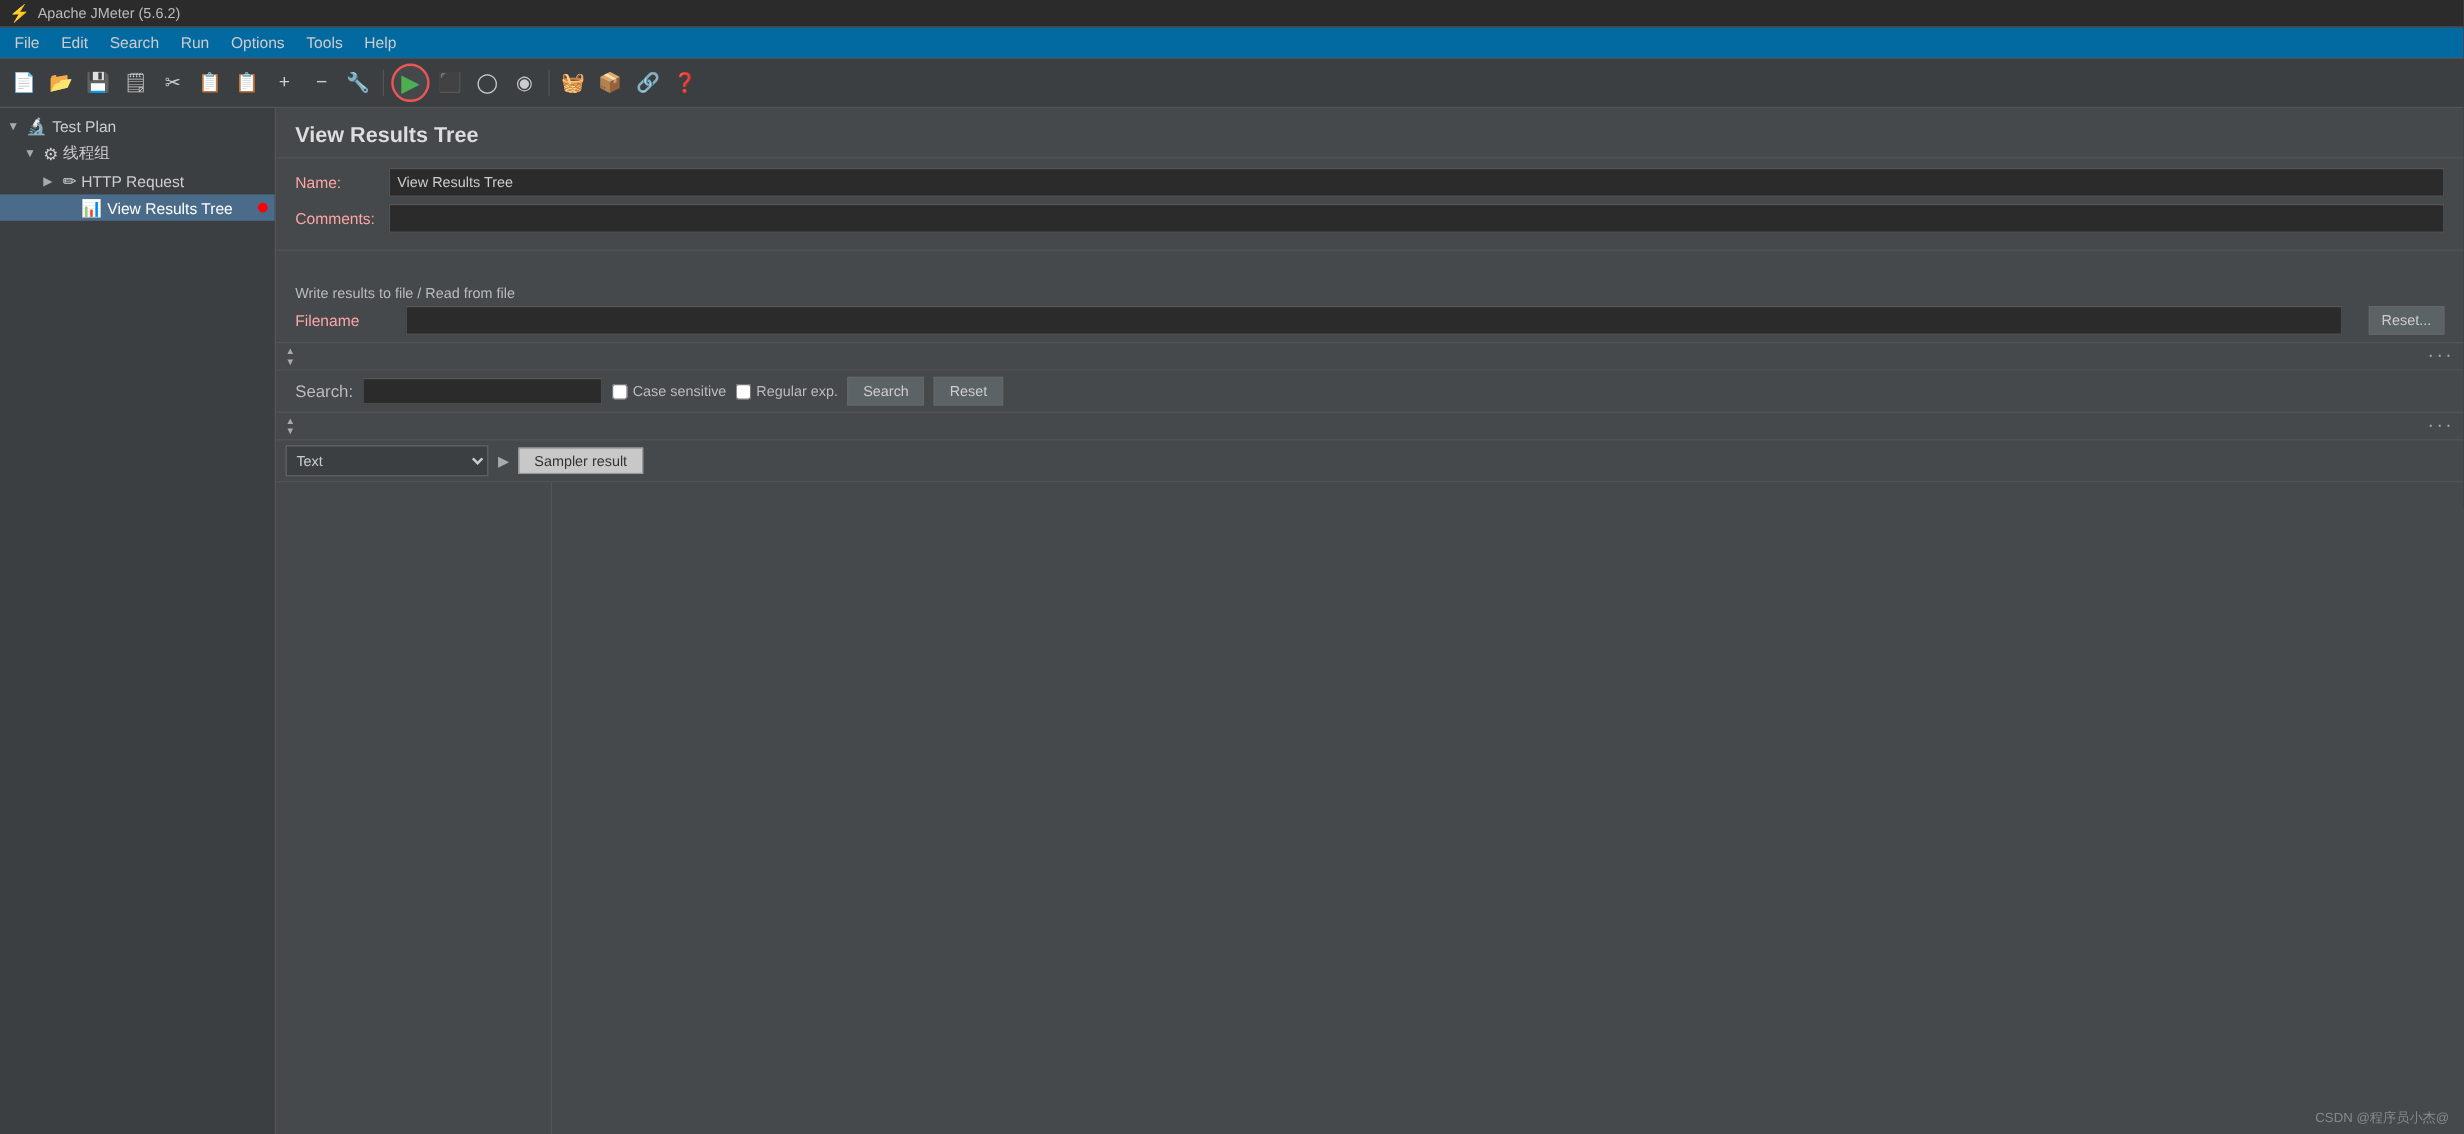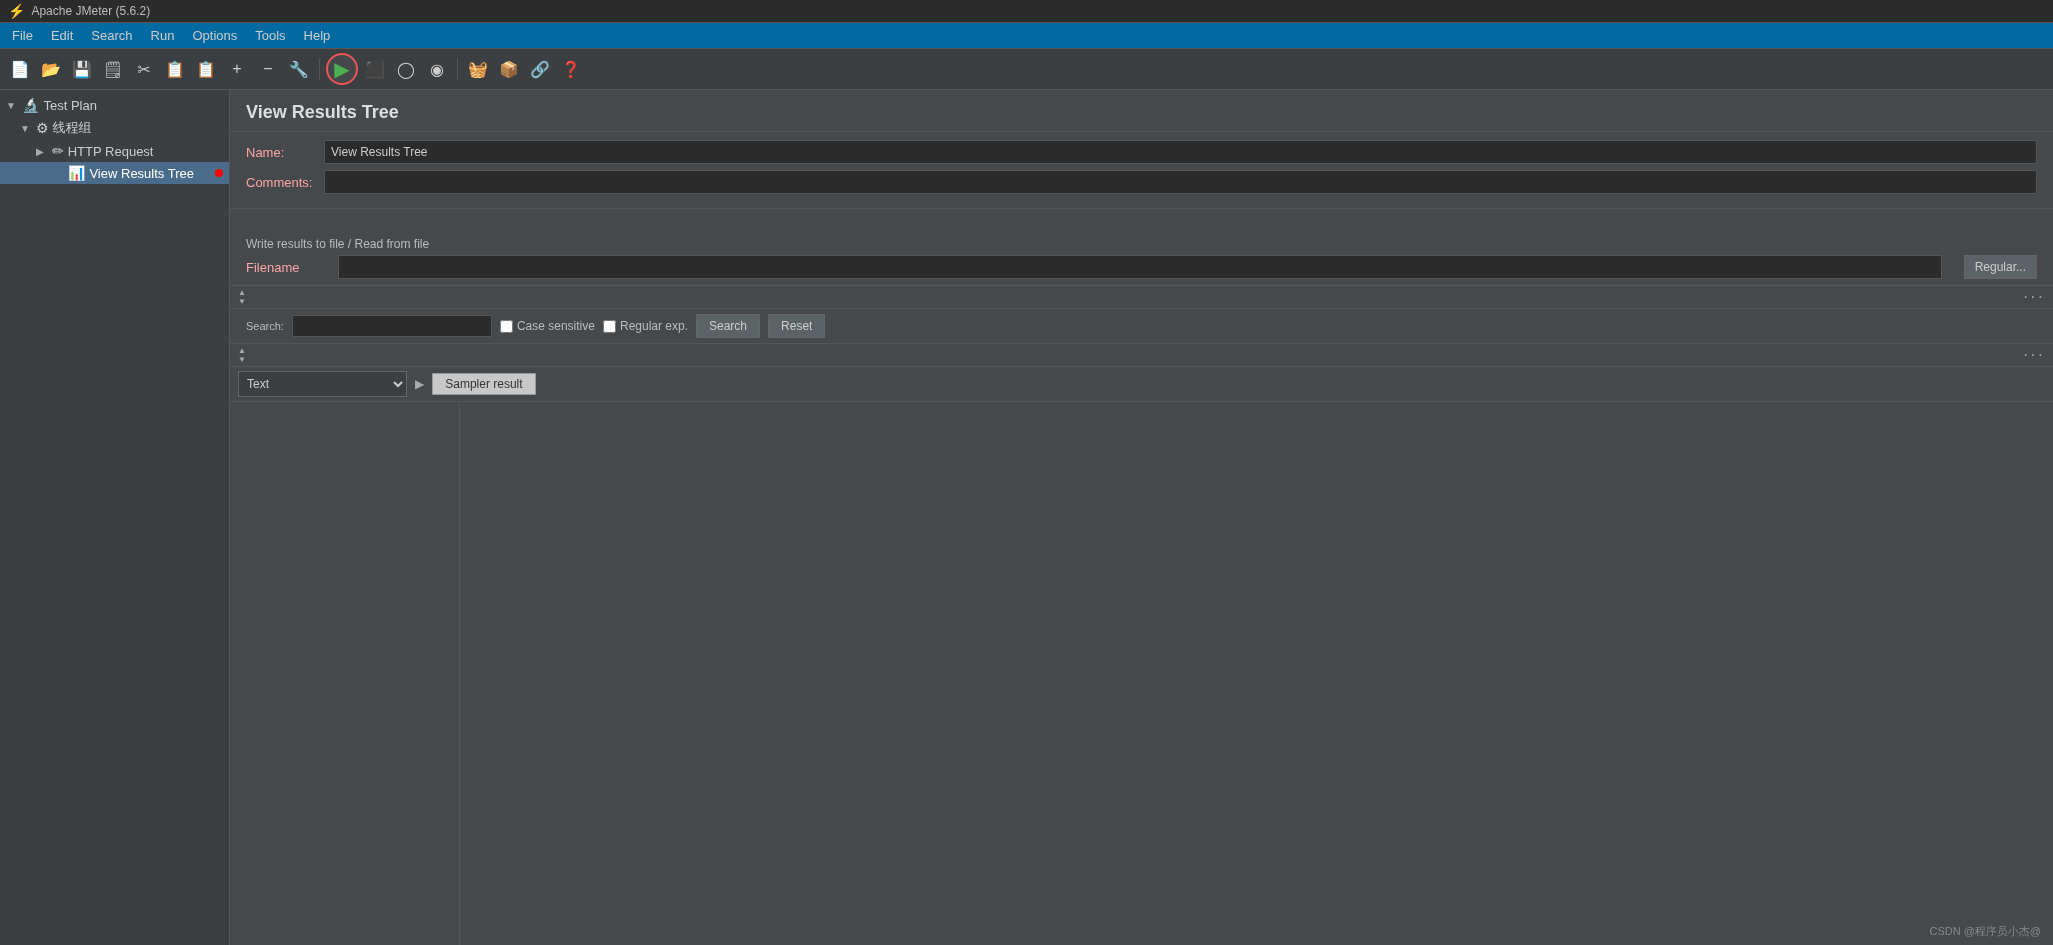--- a/index.html
+++ b/index.html
@@ -195,21 +195,21 @@
 
     
     .search-bar {
       display: flex;
       align-items: center;
       padding: 5px 16px;
       border-bottom: 1px solid #555;
       gap: 8px;
       background: #45494b;
     }
-    .search-label { color: #bbb; font-size: 11px; text-align: center; }
+    .search-label { color: #bbb; font-size: 14px; text-align: center; }
     .search-input {
       width: 200px;
       height: 22px;
       background: #2b2b2b;
       border: 1px solid #555;
       color: #ccc;
       padding: 2px 5px;
       font-size: 12px;
       outline: none;
     }
@@ -386,21 +386,21 @@
         <span class="form-label">Comments:</span>
         <input class="form-input" type="text" style="">
       </div>
     </div>
 
     <div class="file-section">
       <div class="section-header">Write results to file / Read from file</div>
       <div class="file-row">
         <span class="form-label">Filename</span>
         <input class="form-input" type="text" style="">
-        <button class="browse-btn">Regular...</button>
+        <button class="browse-btn">Reset...</button>
       </div>
     </div>
 
     <div style="display:flex;align-items:center;padding:2px 8px;border-bottom:1px solid #555;">
       <div class="updown-arrows">
         <span>▲</span>
         <span>▼</span>
       </div>
       <span class="dots-menu">···</span>
     </div>

